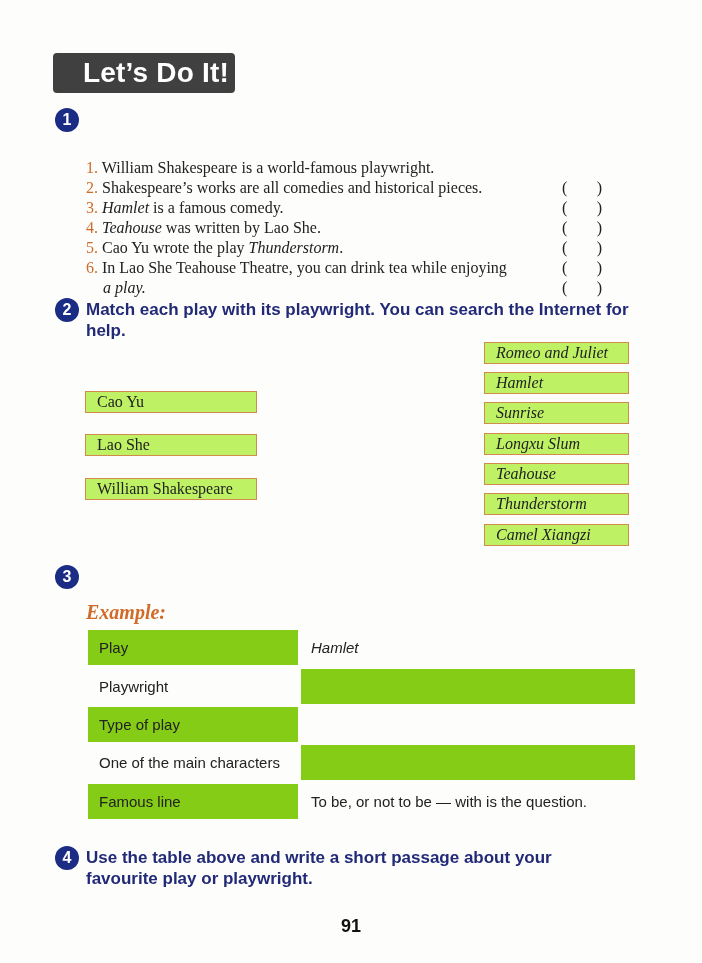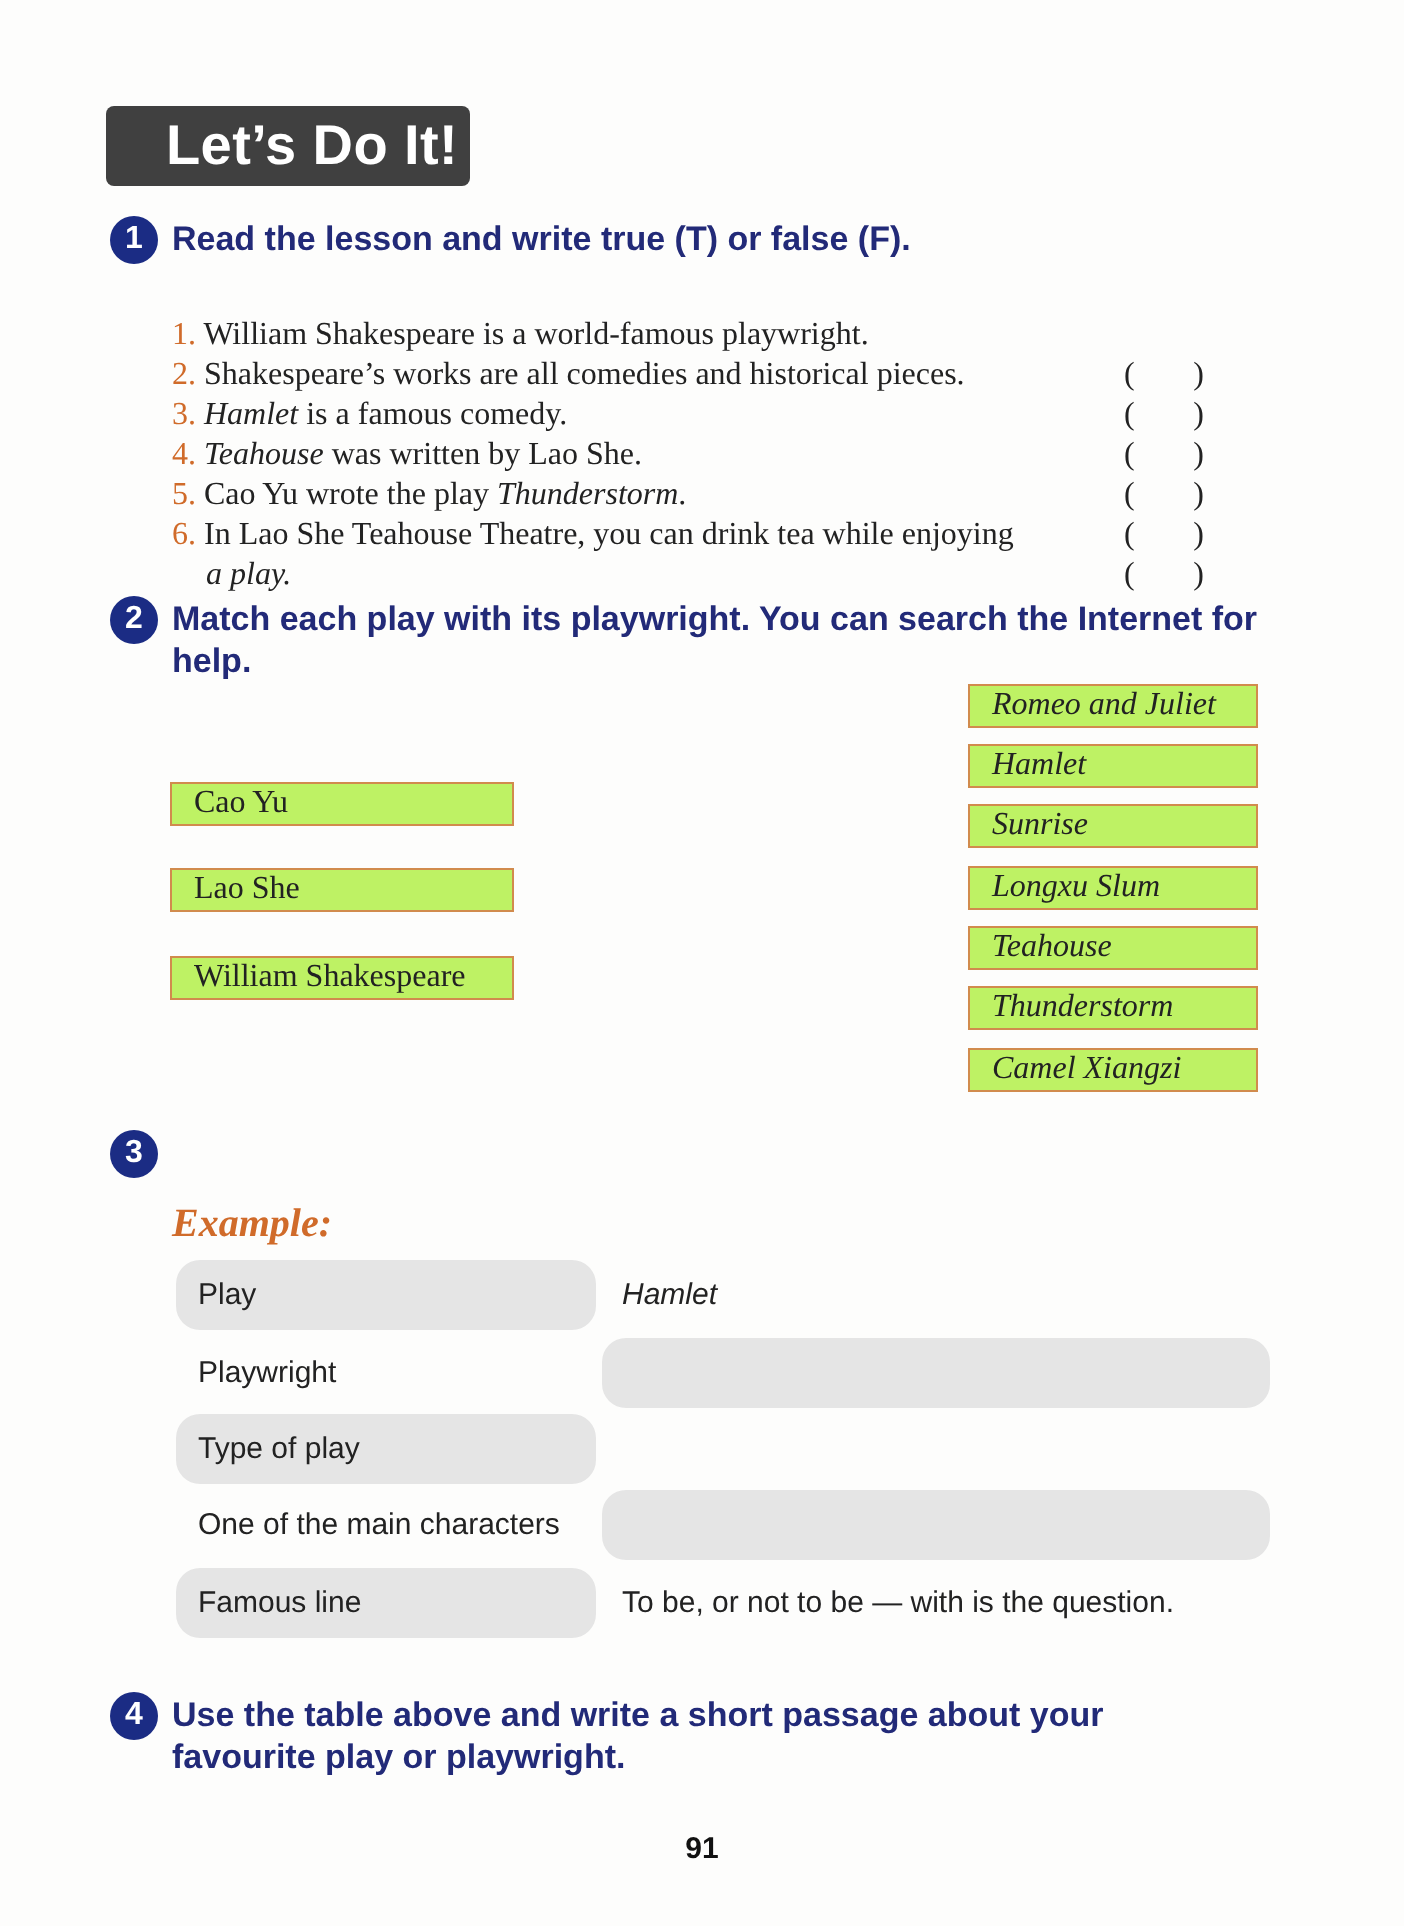--- a/index.html
+++ b/index.html
@@ -15,33 +15,32 @@
   .item.two{height:40px;}
   .item.two .paren{top:20px;}
   .item .cont{display:block;padding-left:17px;font-style:italic;}
   .box{position:absolute;height:22px;border:1.5px solid #d18b4d;box-sizing:border-box;font-family:"Liberation Serif",serif;font-size:16px;color:#222;line-height:19px;padding-left:11px;background:#bef264;}
   .box.play{font-style:italic;left:484px;width:145px;}
   .box.writer{left:85px;width:172px;}
   .example{position:absolute;left:86px;top:601px;font-family:"Liberation Serif",serif;font-style:italic;font-weight:bold;font-size:20px;color:#d06b2a;}
   .cell{position:absolute;height:35px;display:flex;align-items:center;font-size:15px;color:#222;box-sizing:border-box;}
   .cell.lab{left:88px;width:210px;padding-left:11px;}
   .cell.val{left:301px;width:334px;padding-left:10px;}
-  .orange{background:#e5e5e5;border-radius:12px;}
-  .page{position:absolute;left:0;width:702px;top:916px;text-align:center;font-weight:bold;font-size:15px;color:#111;}
+  .orange{background:#84cc16;}
+  .page{position:absolute;left:0;width:702px;top:916px;text-align:center;font-weight:bold;font-size:18px;color:#111;}
 </style>
 </head>
 <body>
 
 <div class="banner">
     <span>Let’s Do It!</span>
   </div>
 
 <div class="task" style="top:109px;">
   <div class="num">1</div>
-  <div class="tasktext">Read the lesson and write true (T) or false (F).</div>
 </div>
 
 <div class="list">
   <div class="item">
     <span class="n">1.</span> <span>William Shakespeare is a world-famous playwright.</span>
     <span class="paren">
         <span>(</span>
         <span>)</span>
       </span>
   </div>

